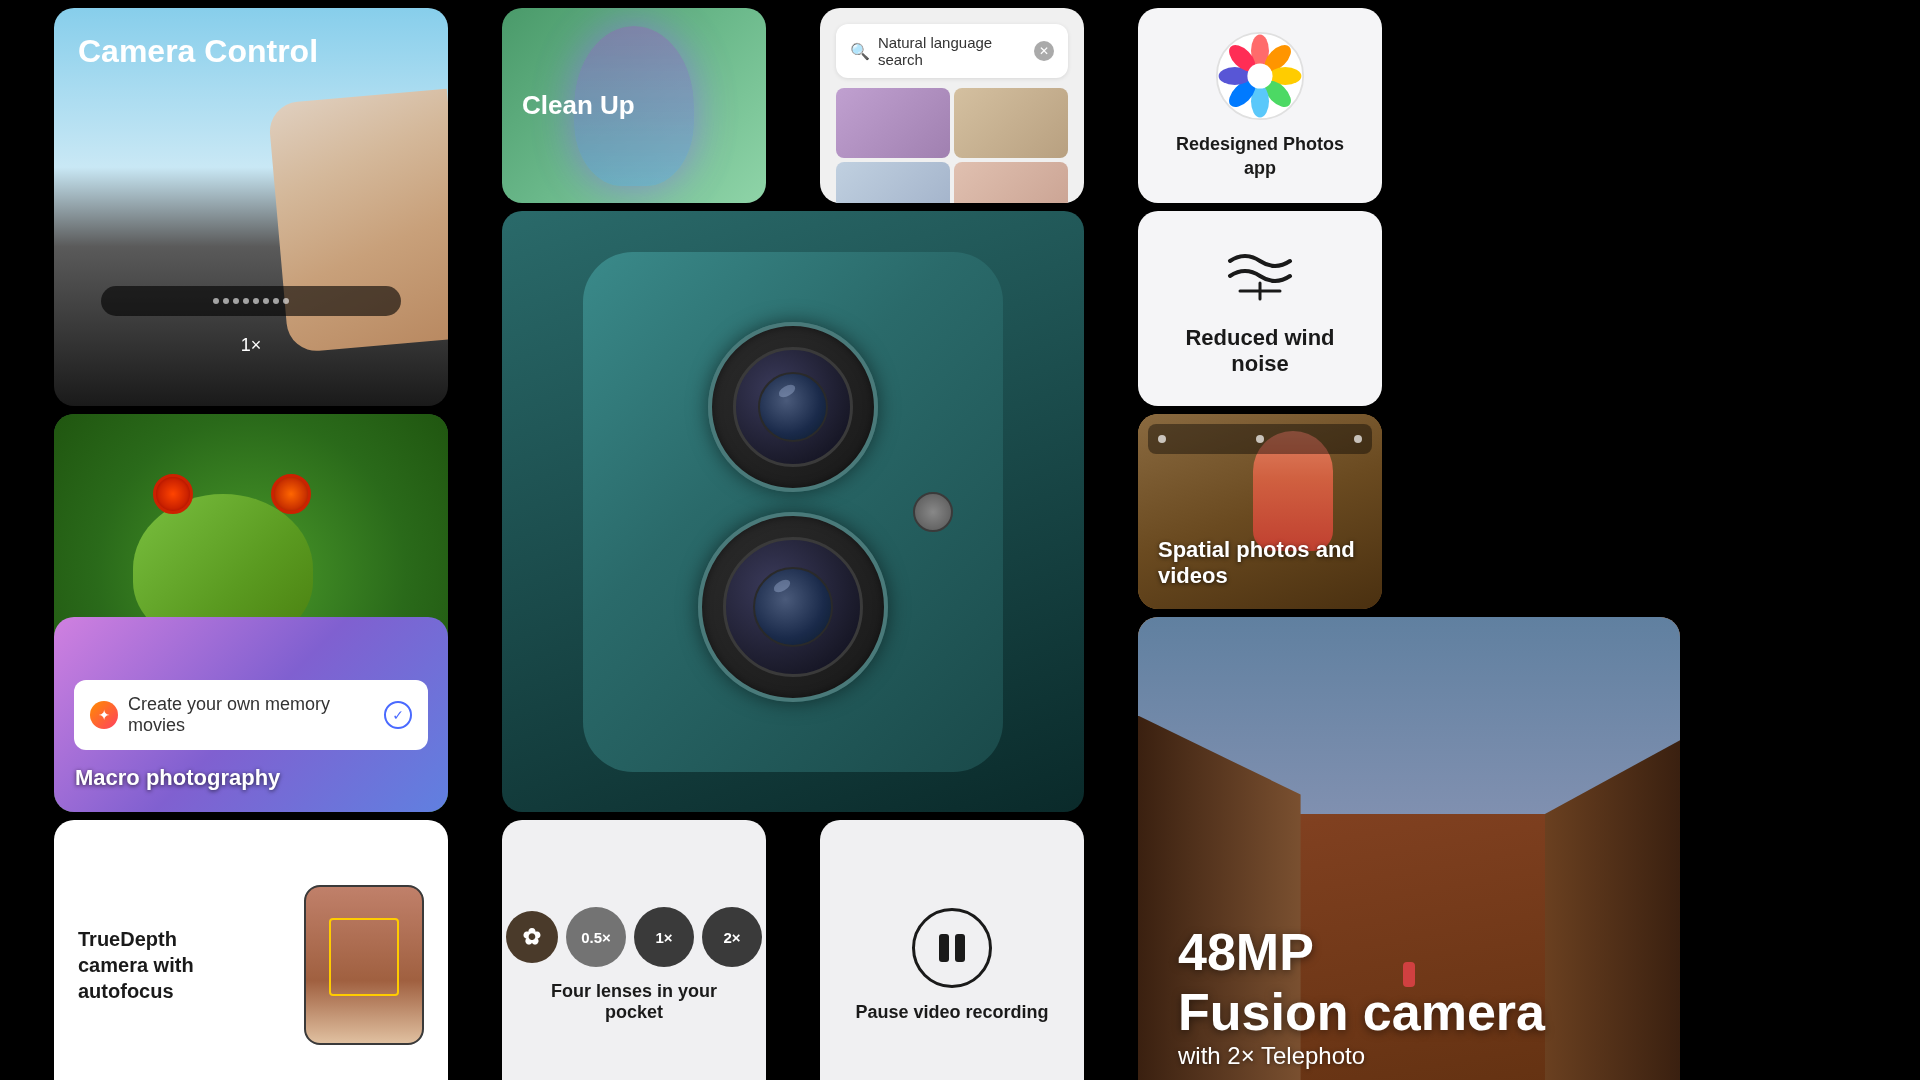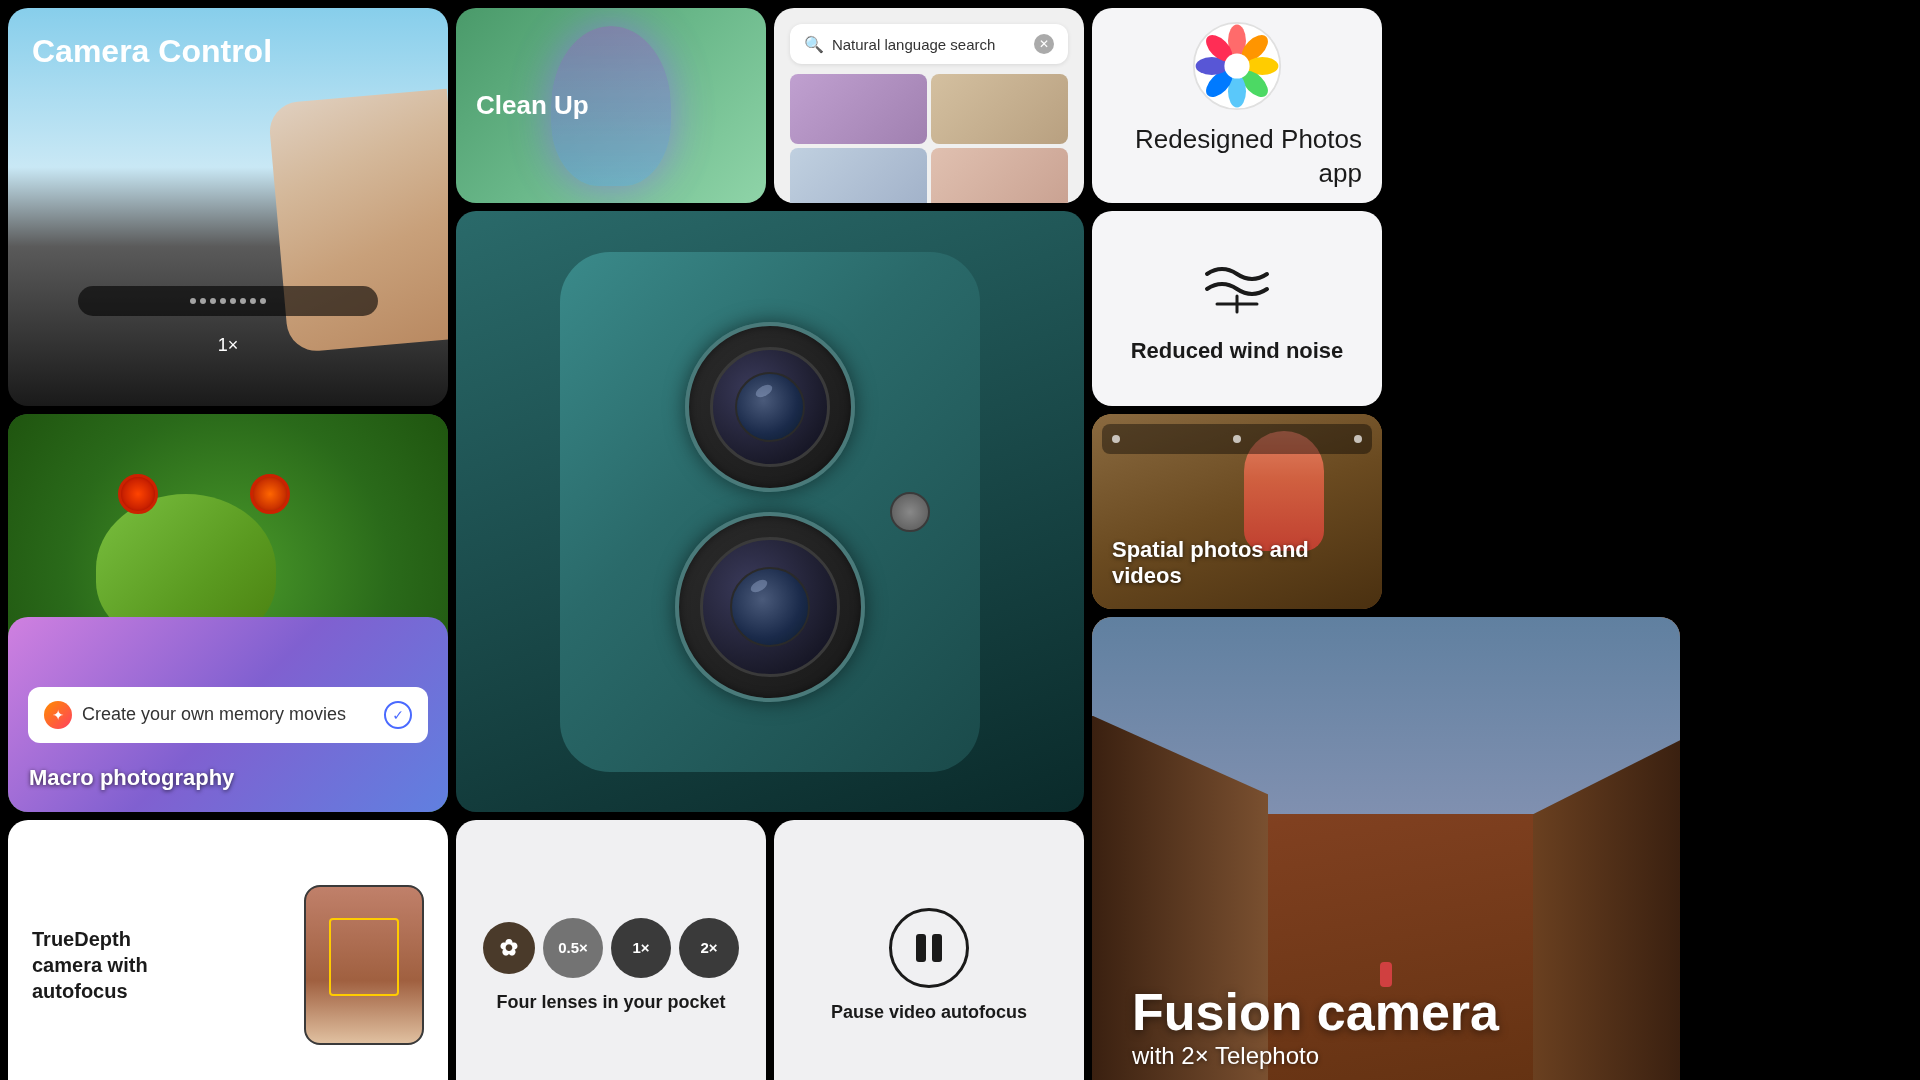--- a/index.html
+++ b/index.html
@@ -18,20 +18,21 @@
       grid-template-columns: 440px 300px 300px 560px 300px;
       grid-template-rows: 200px 200px 190px 200px 290px;
       gap: 10px;
       padding: 10px;
     }
 
     .tile {
       border-radius: 20px;
       overflow: hidden;
       position: relative;
+      margin-left: 46px;
     }
 
     
     .tile-camera-control {
       grid-column: 1;
       grid-row: 1 / 3;
       background: linear-gradient(180deg, #87CEEB 0%, #c9e8f5 40%, #5a5a5a 60%, #3a3a3a 80%, #1a1a1a 100%);
       display: flex;
       flex-direction: column;
       justify-content: flex-start;
@@ -308,24 +309,24 @@
       width: 90px;
       height: 90px;
     }
 
     .photos-icon svg {
       width: 90px;
       height: 90px;
     }
 
     .tile-photos-app .label {
-      font-size: 26px;
-      font-weight: 400;
+      font-size: 18px;
+      font-weight: 700;
       color: #1a1a1a;
-      text-align: right;
+      text-align: center;
       line-height: 1.3;
     }
 
     
     .tile-portraits {
       grid-column: 5;
       grid-row: 1 / 4;
       background: linear-gradient(180deg, #d4a0a0 0%, #c08060 50%, #b06040 100%);
       display: flex;
       flex-direction: column;
@@ -954,29 +955,30 @@
     <span class="label" data-name="four-lenses-label">Four lenses in your pocket</span>
   </div>
 
   <div class="tile tile-pause" data-name="pause-tile" style="grid-column:3; grid-row:5;">
     <div class="pause-btn" data-name="pause-button">
       <div class="pause-icon" data-name="pause-icon">
         <div class="pause-bar" data-name="pause-bar-left"></div>
         <div class="pause-bar" data-name="pause-bar-right"></div>
       </div>
     </div>
-    <span class="label" data-name="pause-label">Pause video autofocus</span>
+    <span class="label" data-name="pause-label">Pause video recording</span>
   </div>
 
   <div class="tile tile-fusion" data-name="fusion-tile" style="grid-column:4/6; grid-row:4/6;">
     <div class="fusion-canyon" data-name="canyon-background"></div>
     <div class="fusion-sky" data-name="sky-background"></div>
     <div class="canyon-walls" data-name="canyon-wall-left"></div>
     <div class="canyon-walls-right" data-name="canyon-wall-right"></div>
     <div class="fusion-person" data-name="canyon-person"></div>
+    <span class="title-line1" data-name="fusion-title-line1">48MP</span>
     <span class="title-line2" data-name="fusion-title-line2">Fusion camera</span>
     <span class="subtitle" data-name="fusion-subtitle">with 2× Telephoto</span>
   </div>
 
 </div>
 
 <style>
   .grid {
     display: grid;
     grid-template-columns: 440px 310px 310px 290px 290px 290px;

